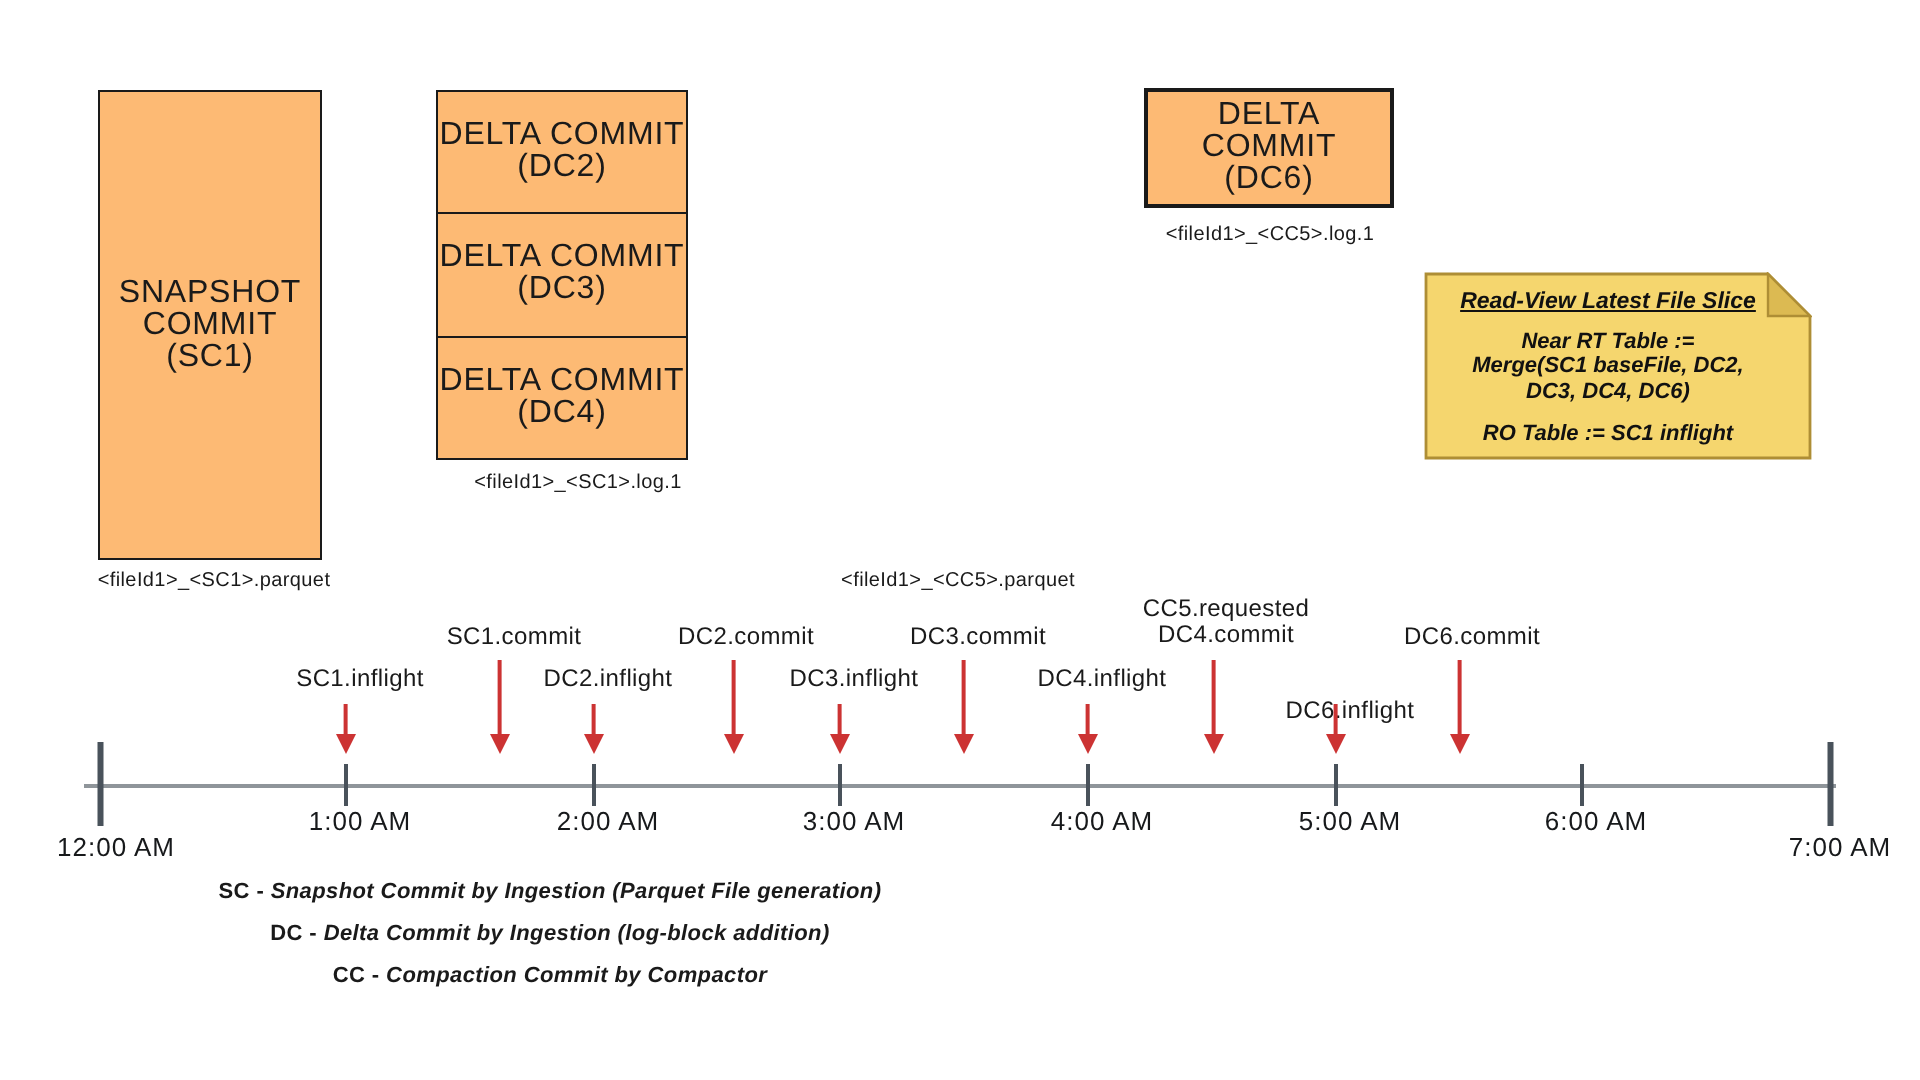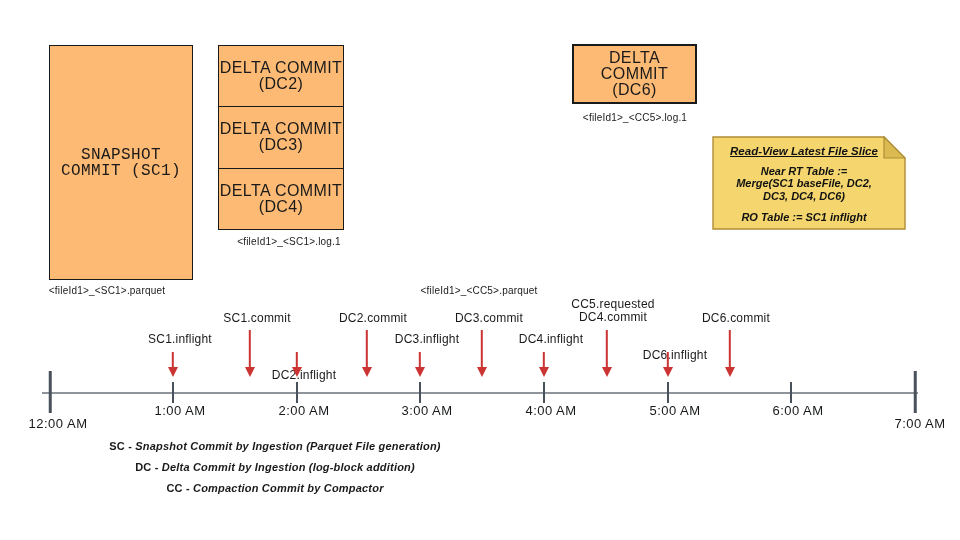--- a/index.html
+++ b/index.html
@@ -7,21 +7,21 @@
     position:relative; width:960px; height:540px; background:#ffffff;
     font-family:"Liberation Sans", sans-serif; color:#1a1a1a; overflow:hidden;
   }
   
   .box {
     position:absolute; background:#fdba74; border:1.5px solid #1a1a1a;
     display:flex; align-items:center; justify-content:center; text-align:center;
     font-size:16px; line-height:16px; letter-spacing:0.4px; box-sizing:border-box;
   }
   .box .bline { display:block; }
-  .snapshot-box { left:49px; top:45px; width:144px; height:235px;font-family:Liberation Mono, monospace; }
+  .snapshot-box { left:49px; top:45px; width:112px; height:235px; }
   .delta-stack { left:218px; top:45px; width:126px; height:185px; padding:0;
     display:flex; flex-direction:column; align-items:stretch; justify-content:stretch; }
   .delta-cell { flex:1; display:flex; flex-direction:column; align-items:center;
     justify-content:center; border-top:1.5px solid #1a1a1a; }
   .delta-cell:first-child { border-top:none; }
   .phantom-box { left:415px; top:43px; width:128px; height:237px;
     border:1.5px dotted #555; flex-direction:column; letter-spacing:0.2px; }
   .dc6-box { left:572px; top:44px; width:125px; height:60px; border-width:2px;
     flex-direction:column; }
   .file-label {
@@ -120,21 +120,21 @@
   <div class="evt-label" style="left:257px; top:311px;">SC1.commit</div>
   <div class="evt-label" style="left:373px; top:311px;">DC2.commit</div>
   <div class="evt-label" style="left:489px; top:311px;">DC3.commit</div>
   <div class="evt-label evt-2line" style="left:613px; top:298px;">
     <div>CC5.requested</div>
     <div>DC4.commit</div>
   </div>
   <div class="evt-label" style="left:736px; top:311px;">DC6.commit</div>
 
   <div class="evt-label" style="left:180px; top:332px;">SC1.inflight</div>
-  <div class="evt-label" style="left:304px; top:332px;margin-top:36px;">DC2.inflight</div>
+  <div class="evt-label" style="left:304px; top:332px;">DC2.inflight</div>
   <div class="evt-label" style="left:427px; top:332px;">DC3.inflight</div>
   <div class="evt-label" style="left:551px; top:332px;">DC4.inflight</div>
   <div class="evt-label" style="left:675px; top:348px;">DC6.inflight</div>
 
   <div class="arrow inflight" style="left:173px;">
       <div class="shaft"></div>
       <div class="head"></div>
     </div>
   <div class="arrow commit" style="left:250px;">
       <div class="shaft"></div>

